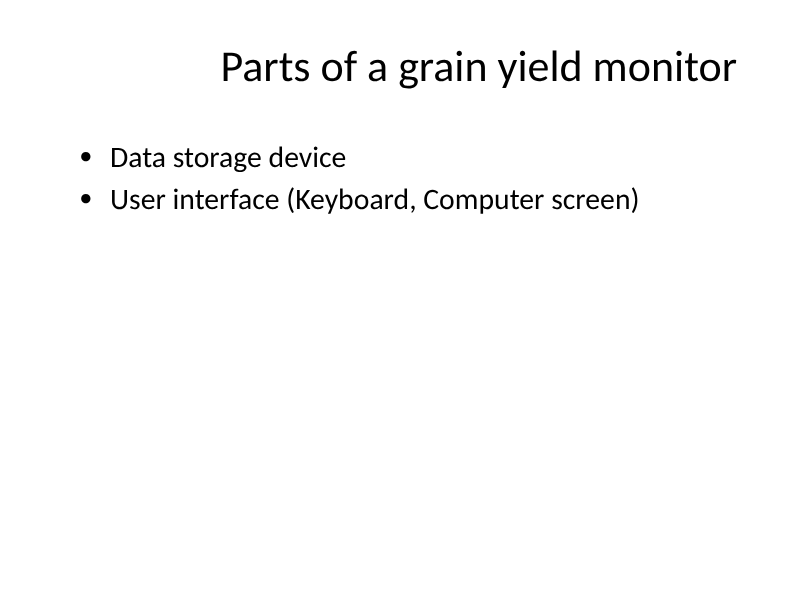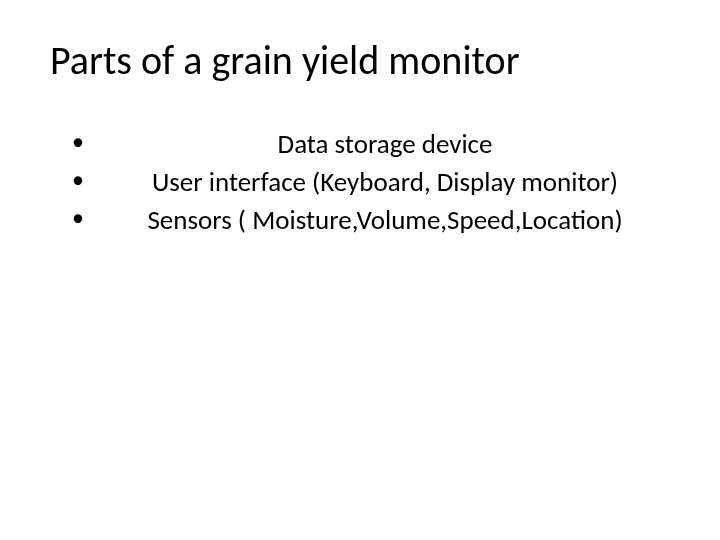--- a/index.html
+++ b/index.html
@@ -16,29 +16,28 @@
       overflow: hidden;
     }
     .slide {
       width: 100%;
       height: 100%;
       padding: 30px 50px 50px 50px;
     }
     .title {
       font-size: 40px;
       font-weight: 400;
-      text-align: left;
+      text-align: right;
       margin-bottom: 42px;
       margin-top: 6px;
       letter-spacing: 0px;
     }
     .bullet-list {
       list-style: none;
       padding-left: 22px;
-      text-align: center;
     }
     .bullet-item {
       font-size: 27px;
       line-height: 1.25;
       margin-bottom: 4px;
       position: relative;
       padding-left: 28px;
     }
     .bullet-item::before {
       content: "•";
@@ -48,16 +47,15 @@
       font-size: 24px;
     }
   </style>
 </head>
 <body>
 
 <div class="slide">
   <h1 class="title">Parts of a grain yield monitor</h1>
   <ul class="bullet-list">
     <li class="bullet-item">Data storage device</li>
-    <li class="bullet-item">User interface (Keyboard, Display monitor)</li>
-    <li class="bullet-item">Sensors ( Moisture,Volume,Speed,Location)</li>
+    <li class="bullet-item">User interface (Keyboard, Computer screen)</li>
   </ul>
 </div>
 
 </body></html>

